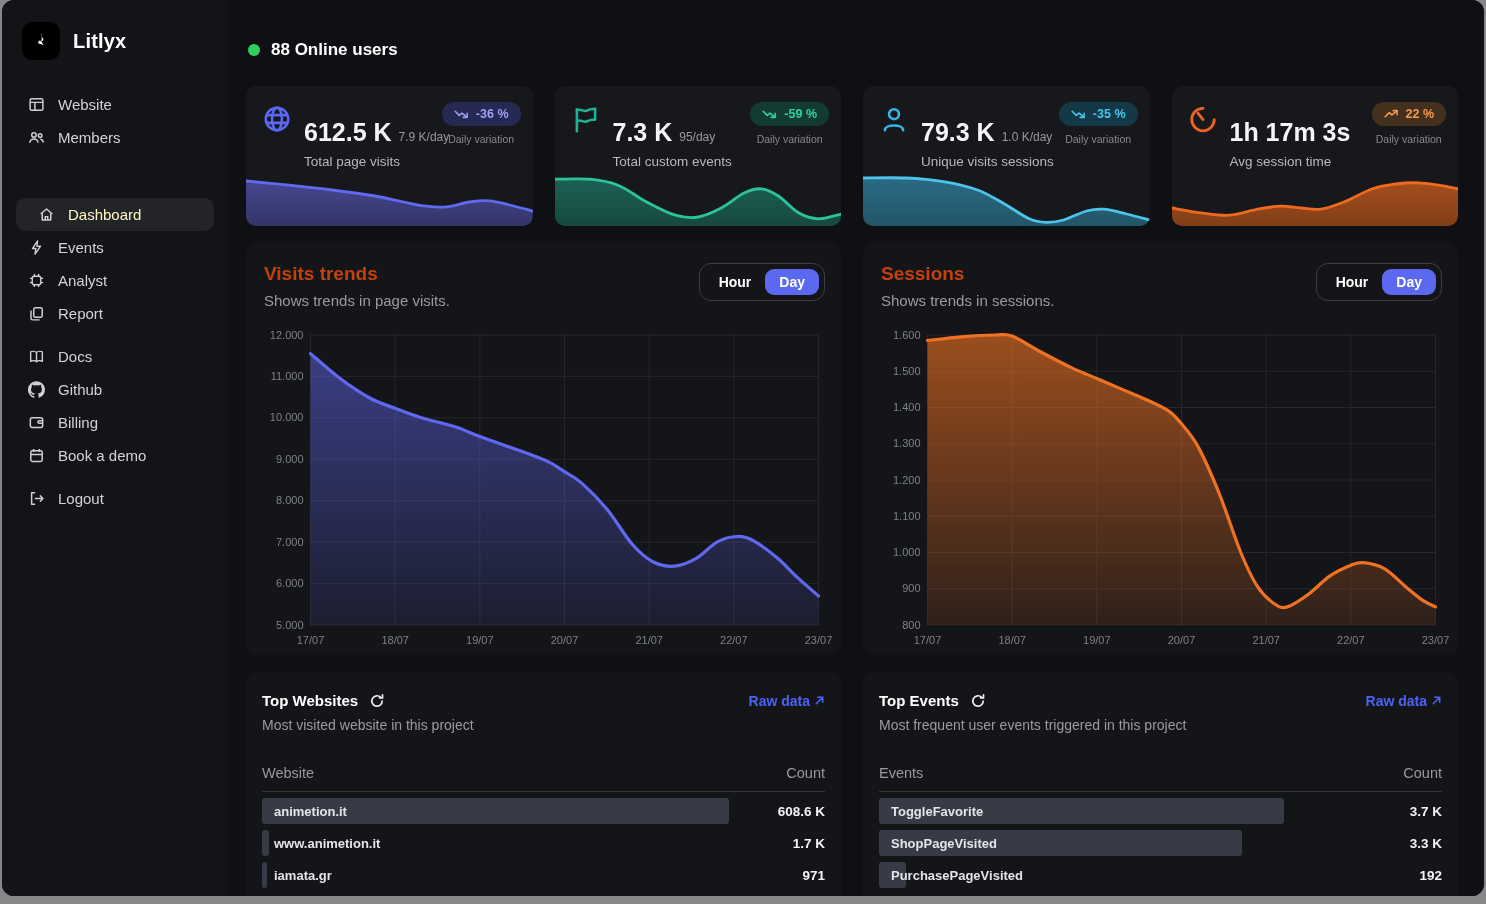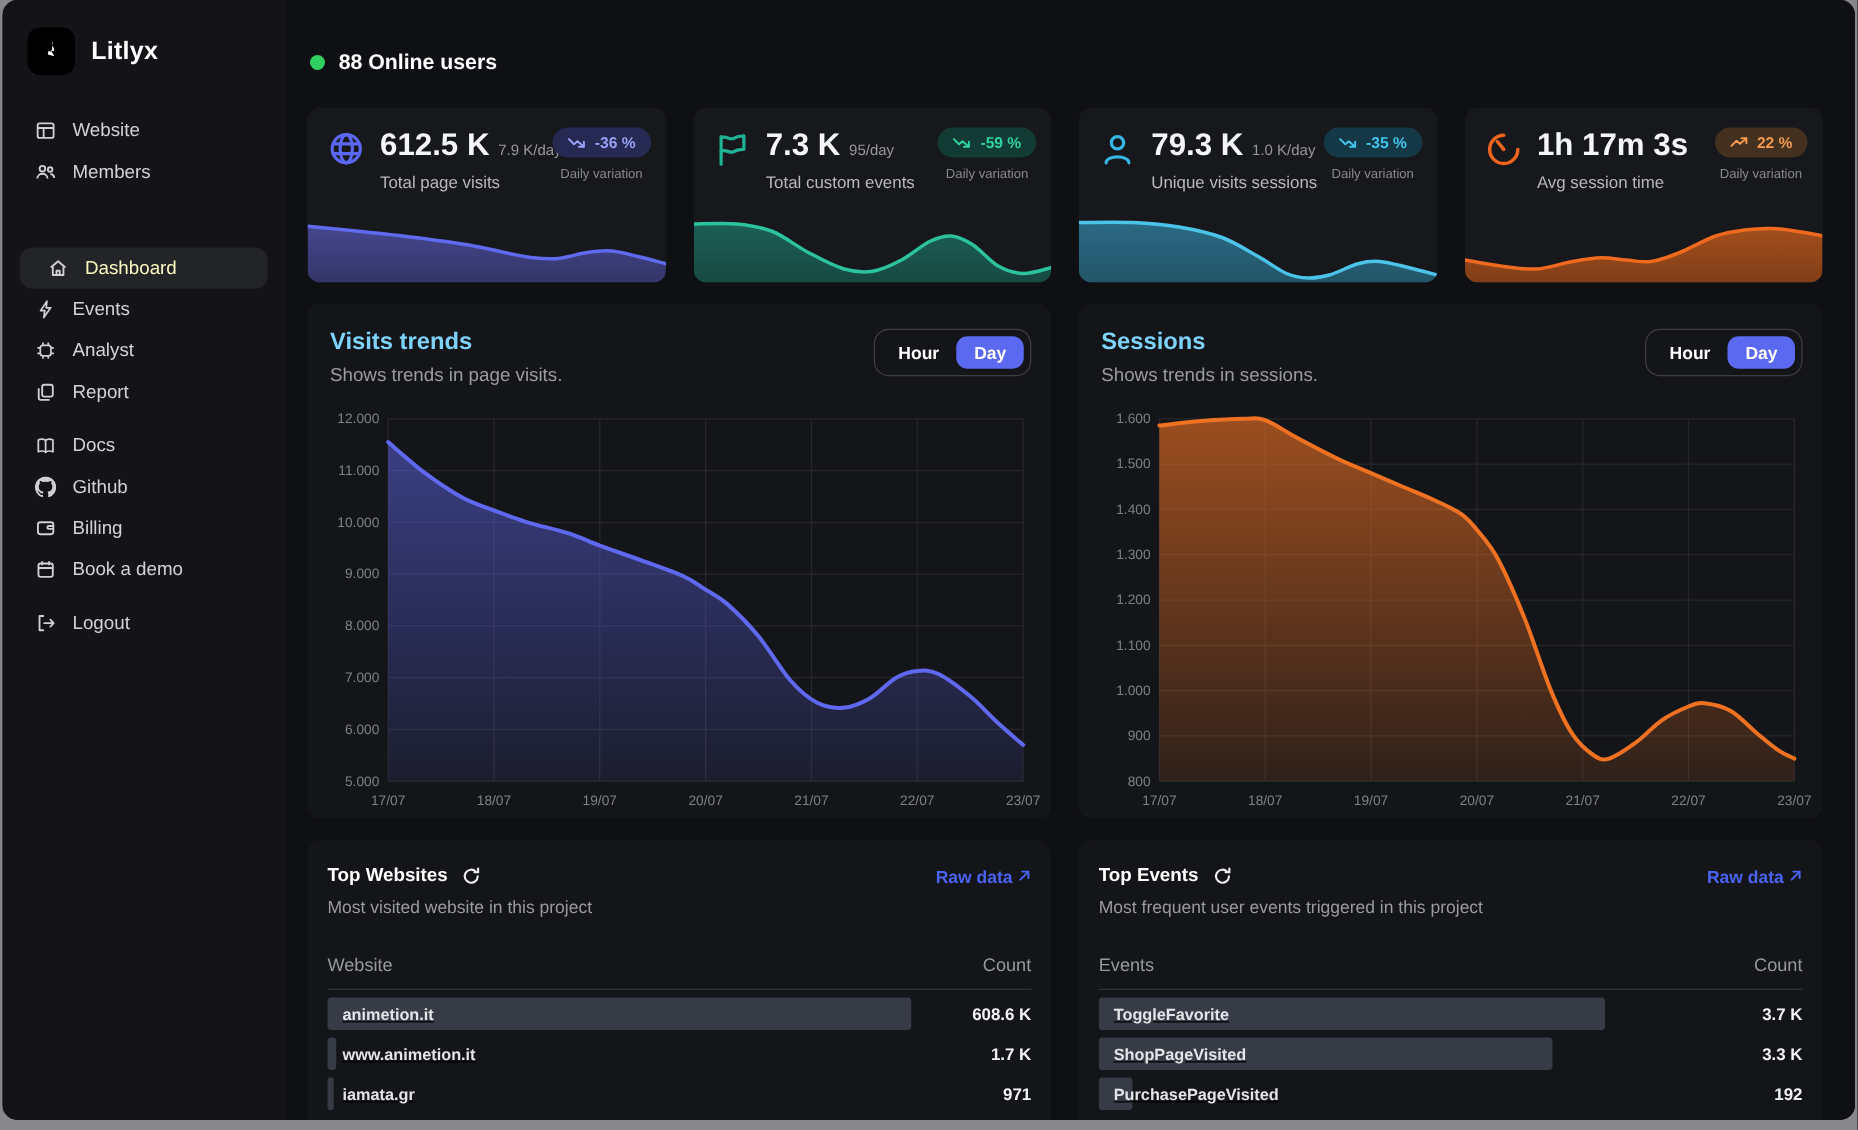--- a/index.html
+++ b/index.html
@@ -23,54 +23,54 @@
   .online-row{display:flex;align-items:center;gap:11px;margin:10px 0 26px 2px;}
   .online-dot{width:12px;height:12px;border-radius:50%;background:#2fd05f;}
   .online-text{color:#fff;font-size:17px;font-weight:800;}
 
   
   .stats{display:grid;grid-template-columns:repeat(4,1fr);gap:22px;}
   .stat-card{position:relative;height:140px;background:#17181c;border-radius:10px;overflow:hidden;}
   .stat-top{display:flex;align-items:flex-start;padding:16px 12px 0 16px;}
   .stat-icon{width:30px;height:30px;margin-top:2px;flex-shrink:0;}
   .stat-mid{margin-left:12px;min-width:0;}
-  .value-row{display:flex;align-items:baseline;gap:7px;white-space:nowrap;}
+  .value-row{display:flex;align-items:baseline;gap:7px;white-space:nowrap;margin-top:16px;}
   .stat-value{font-size:25px;font-weight:800;color:#f5f6f8;}
   .stat-rate{font-size:12px;color:#97989e;}
   .stat-label{font-size:13.5px;color:#b7b8be;margin-top:7px;white-space:nowrap;}
   .stat-right{margin-left:auto;display:flex;flex-direction:column;align-items:center;flex-shrink:0;}
   .badge{display:flex;align-items:center;gap:7px;padding:5px 12px;border-radius:15px;font-size:12.5px;font-weight:700;white-space:nowrap;}
   .variation{font-size:10.5px;color:#87888e;margin-top:7px;}
   .spark{position:absolute;left:0;right:0;bottom:0;height:60px;}
   .spark svg{width:100%;height:100%;display:block;}
 
   
   .charts{display:grid;grid-template-columns:1fr 1fr;gap:22px;margin-top:17px;}
   .chart-card{background:#141519;border-radius:10px;padding:20px 16px 8px 18px;height:412px;box-sizing:border-box;}
   .chart-head{display:flex;align-items:flex-start;}
-  .chart-title{font-size:19px;font-weight:800;color:#7dd3fc;}
+  .chart-title{font-size:19px;font-weight:800;color:#c2410c;}
   .chart-sub{font-size:15px;color:#9a9ba1;margin-top:7px;}
   .toggle{margin-left:auto;display:flex;align-items:center;border:1px solid #3e3f45;border-radius:12px;padding:5px;}
   .toggle .opt{padding:5px 14px;font-size:14px;font-weight:700;color:#fff;border-radius:9px;cursor:pointer;}
   .toggle .opt.active{background:#5b68f0;}
   .big-chart{margin-top:16px;height:326px;}
   .big-chart svg{width:100%;height:100%;overflow:visible;}
   .tick{fill:#7e8086;font-size:11px;font-family:"Liberation Sans",sans-serif;}
 
   
   .tables{display:grid;grid-template-columns:1fr 1fr;gap:22px;margin-top:17px;}
   .table-card{background:#141519;border-radius:10px;padding:20px 16px 16px 16px;height:300px;box-sizing:border-box;}
   .tbl-head-row{display:flex;align-items:center;gap:11px;}
   .tbl-title{font-size:15px;font-weight:800;color:#fff;}
   .refresh{width:16px;height:16px;color:#ecedf0;cursor:pointer;}
   .raw-link{margin-left:auto;color:#4b63f2;font-size:14px;font-weight:700;display:flex;align-items:center;gap:4px;cursor:pointer;}
   .tbl-sub{font-size:14px;color:#9a9ba1;margin-top:8px;}
   .cols{display:flex;justify-content:space-between;margin-top:32px;color:#97999f;font-size:14.5px;}
   .divider{height:1px;background:#33343a;margin-top:10px;}
-  .rowline{position:relative;height:26px;margin-top:6px;display:flex;align-items:center;text-decoration:underline;}
+  .rowline{position:relative;height:26px;margin-top:6px;display:flex;align-items:center;}
   .rowbar{position:absolute;left:0;top:0;bottom:0;background:#373b46;border-radius:3px;}
   .rowlabel{position:relative;margin-left:12px;font-size:13px;font-weight:700;color:#e4e5e9;z-index:1;}
   .rowcount{position:absolute;right:0;font-size:13.5px;font-weight:700;color:#f2f3f6;z-index:1;}
 </style>
 </head>
 <body>
 
 <div class="window">
 
   <div class="sidebar">

